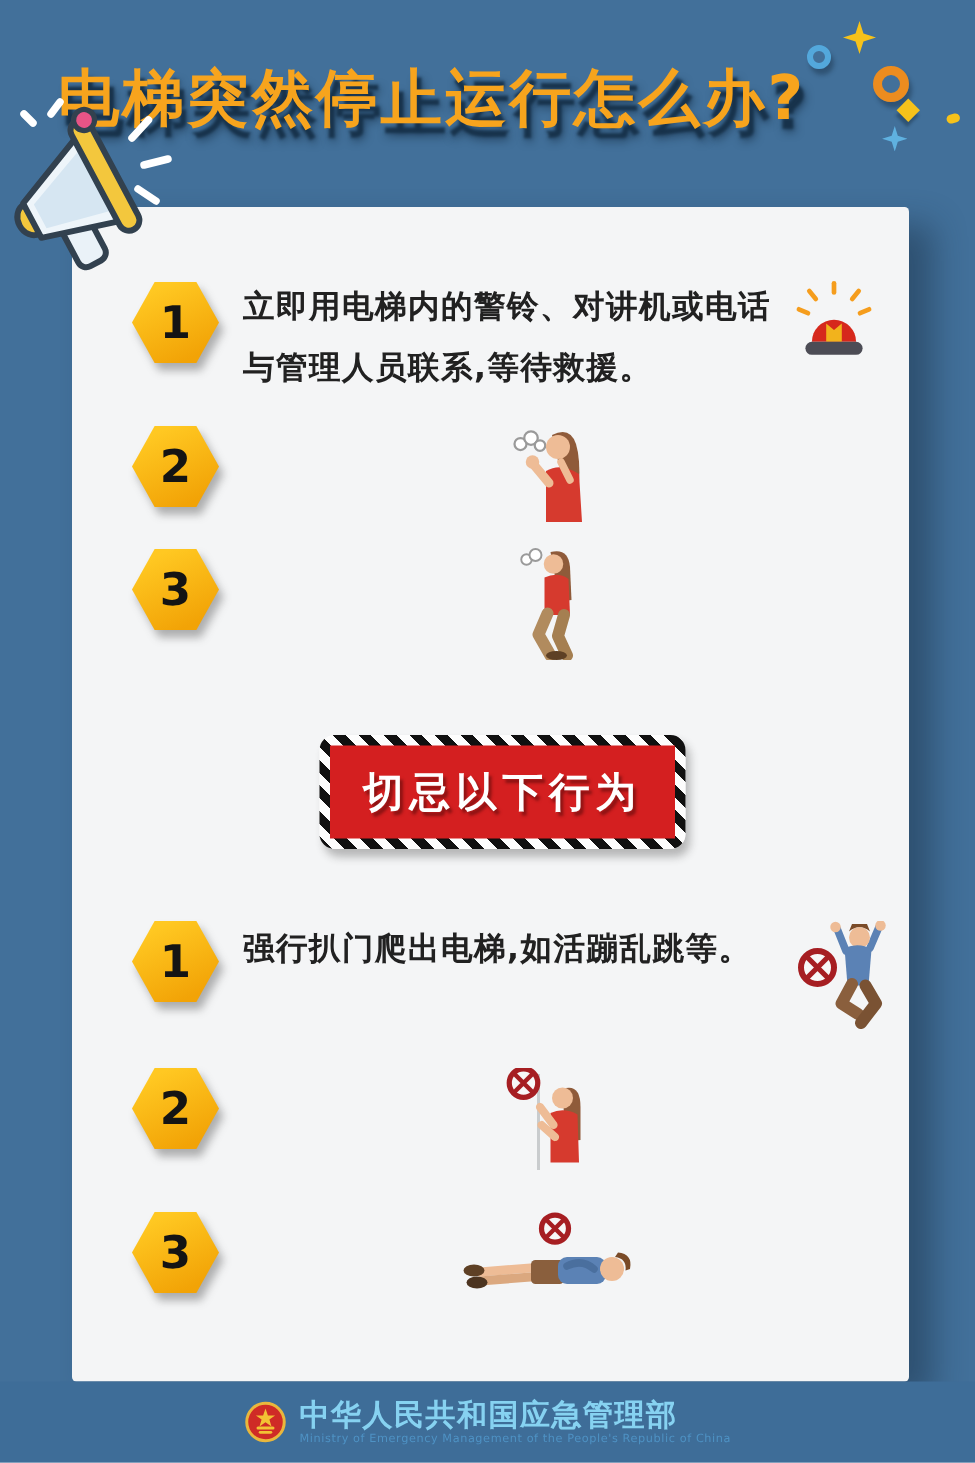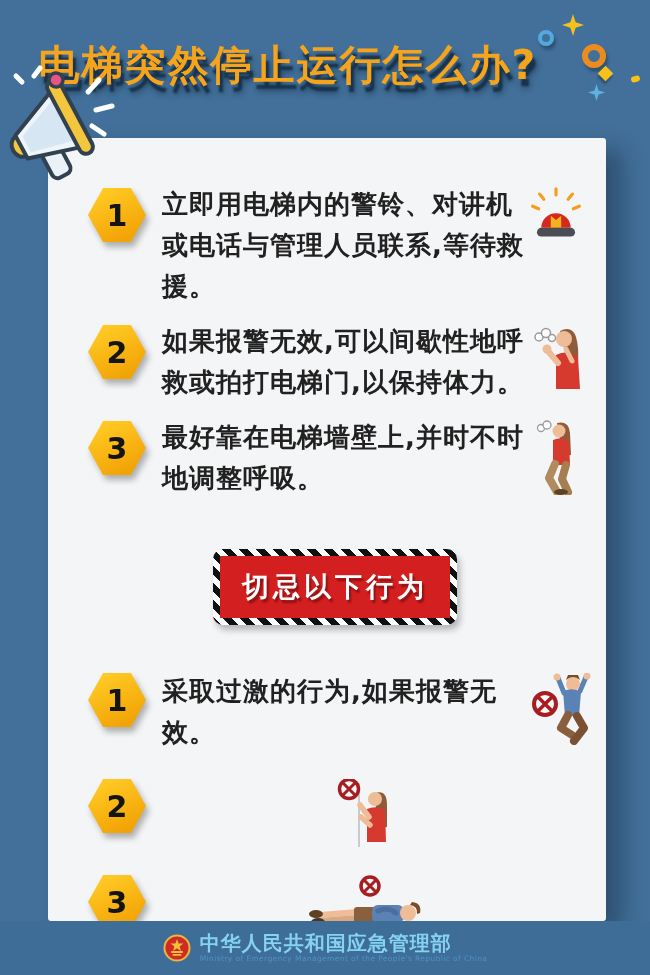--- a/index.html
+++ b/index.html
@@ -49,21 +49,21 @@
   .hex-wrap { flex:0 0 62px; filter:drop-shadow(3px 5px 3px rgba(40,40,40,0.35)); margin-top:4px; }
   .hex {
     width:58px; height:54px;
     background:linear-gradient(155deg,#ffc822 15%,#f2a306 85%);
     clip-path:polygon(26% 0,74% 0,100% 50%,74% 100%,26% 100%,0 50%);
     display:flex; align-items:center; justify-content:center;
     font-size:30px; font-weight:900; color:#141414;
   }
   .row-text {
     flex:0 0 368px; margin-left:12px;
-    font-size:26px; font-weight:800; color:#212121;
+    font-size:21px; font-weight:800; color:#212121;
     line-height:41px; letter-spacing:1px;
   }
   .row-icon { flex:1; display:flex; justify-content:center; margin-top:2px; }
 
   .donts .row { margin-bottom:24px; }
   .donts .hex-wrap { margin-top:2px; }
 
   
   .banner-outer {
     width:244px; margin:50px auto 46px;
@@ -143,21 +143,20 @@
           <path d="M24,34 l6,5 6,-5 v14 h-12 z" fill="#f2b31c"></path>
           <rect x="8" y="48" width="44" height="10" rx="5" fill="#4c4c55"></rect>
         </svg>
       </div>
     </div>
 
     <div class="row">
       <div class="hex-wrap">
         <div class="hex">2</div>
       </div>
-      <p class="row-text">如果报警无效,可以间歇性地呼救或拍打电梯门,以保持体力。</p>
       <div class="row-icon">
         <svg width="56" height="66" viewBox="0 0 56 66">
           <g fill="#ffffff" stroke="#9a9a9a" stroke-width="1.5">
             <circle cx="9" cy="14" r="4"></circle>
             <circle cx="16" cy="10" r="4.5"></circle>
             <circle cx="22" cy="15" r="3.5"></circle>
           </g>
           <path d="M30,8 q12,-6 16,6 q3,10 2,26 l-10,2 z" fill="#8f5b3a"></path>
           <circle cx="34" cy="16" r="8" fill="#eebc96"></circle>
           <path d="M26,32 q10,-6 22,2 l2,32 h-24 z" fill="#d63a2e"></path>
@@ -165,21 +164,20 @@
           <circle cx="17" cy="26" r="4.5" fill="#eebc96"></circle>
           <path d="M42,38 L36,26" stroke="#eebc96" stroke-width="5" stroke-linecap="round"></path>
         </svg>
       </div>
     </div>
 
     <div class="row">
       <div class="hex-wrap">
         <div class="hex">3</div>
       </div>
-      <p class="row-text">最好靠在电梯墙壁上,并时不时地调整呼吸。</p>
       <div class="row-icon">
         <svg width="46" height="76" viewBox="0 0 46 76">
           <g fill="#ffffff" stroke="#9a9a9a" stroke-width="1.3">
             <circle cx="8" cy="9" r="3.5"></circle>
             <circle cx="14" cy="6" r="4"></circle>
           </g>
           <path d="M24,4 q12,-3 13,10 l1,22 -8,1 z" fill="#8f5b3a"></path>
           <circle cx="26" cy="12" r="6.5" fill="#eebc96"></circle>
           <path d="M20,21 q9,-4 16,1 l1,24 h-17 z" fill="#d63a2e"></path>
           <path d="M22,45 l-6,14 8,14" stroke="#b18b5e" stroke-width="8" fill="none" stroke-linecap="round" stroke-linejoin="round"></path>
@@ -195,21 +193,21 @@
       <span class="banner-text">切忌以下行为</span>
     </div>
   </div>
 
   <section class="donts">
 
     <div class="row">
       <div class="hex-wrap">
         <div class="hex">1</div>
       </div>
-      <p class="row-text">采取过激的行为,如果报警无效。</p>
+      <p class="row-text">强行扒门爬出电梯,如活蹦乱跳等。</p>
       <div class="row-icon">
         <svg width="62" height="72" viewBox="0 0 62 72">
           <path d="M34,20 L28,5" stroke="#5b82b5" stroke-width="5" stroke-linecap="round"></path>
           <path d="M50,18 L56,4" stroke="#5b82b5" stroke-width="5" stroke-linecap="round"></path>
           <circle cx="27" cy="4" r="3.5" fill="#eebc96"></circle>
           <circle cx="57" cy="3" r="3.5" fill="#eebc96"></circle>
           <circle cx="43" cy="11" r="7" fill="#eebc96"></circle>
           <path d="M36,7 q7,-6 14,0 l-2,-5 h-10 z" fill="#7a4b28"></path>
           <path d="M33,18 q10,-4 18,1 l-2,24 h-14 z" fill="#5b82b5"></path>
           <path d="M38,42 l-7,13 11,7" stroke="#8a5f3d" stroke-width="8" fill="none" stroke-linecap="round" stroke-linejoin="round"></path>

